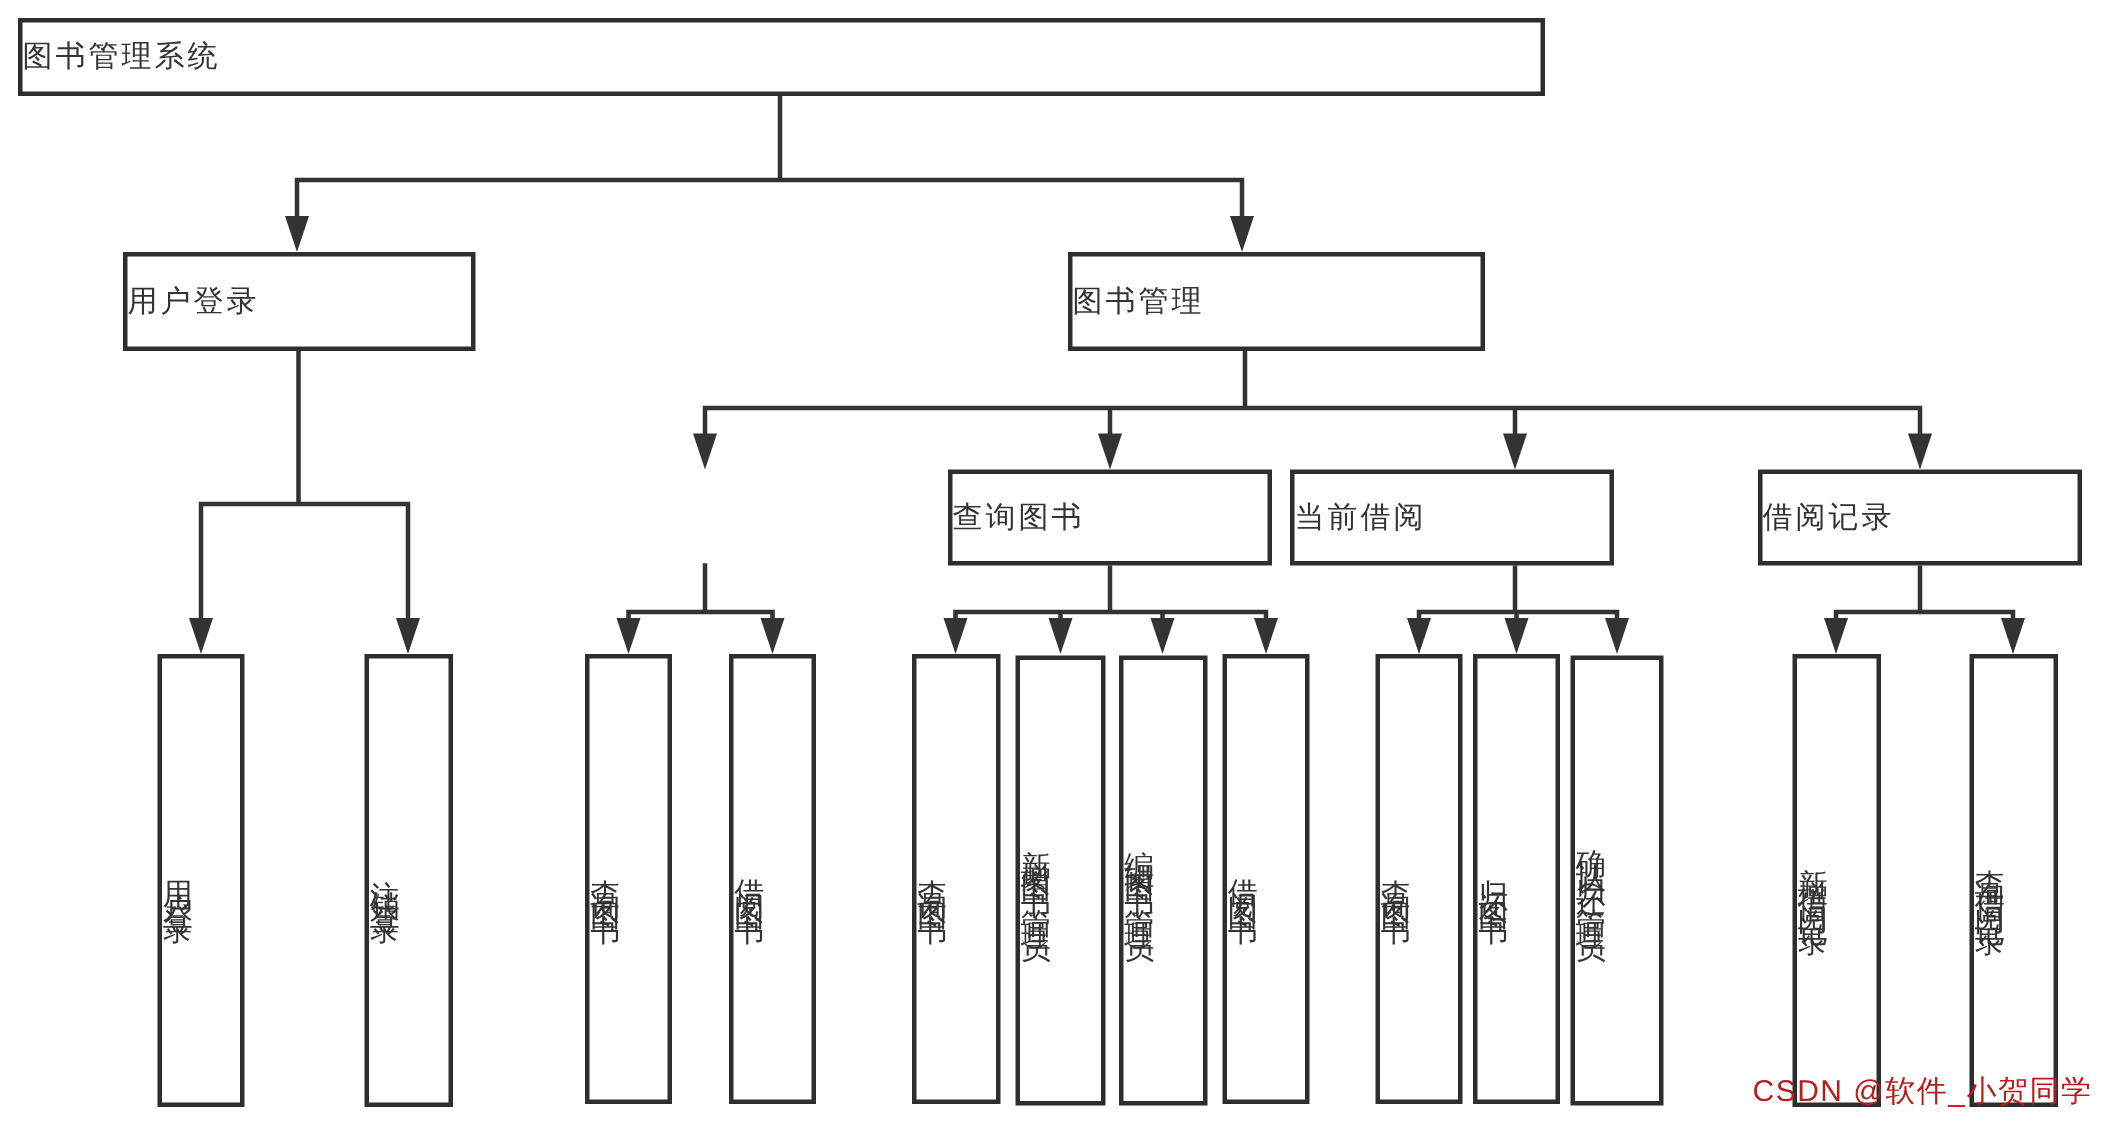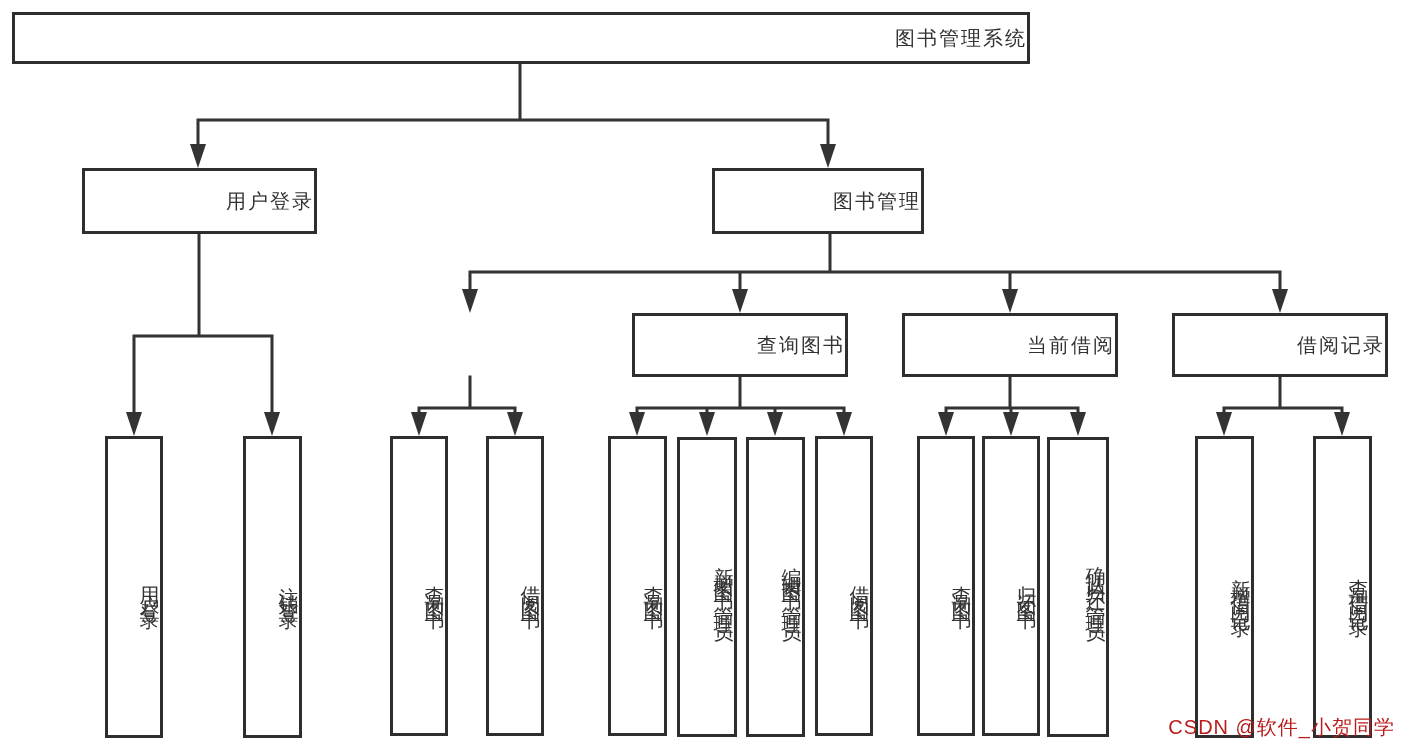--- a/index.html
+++ b/index.html
@@ -21,21 +21,21 @@
     top: 0;
     z-index: 0;
   }
   .node {
     position: absolute;
     box-sizing: border-box;
     border: 3px solid #2e2e2e;
     background: #ffffff;
     display: flex;
     align-items: center;
-    justify-content: flex-end;
+    justify-content: flex-start;
     z-index: 1;
   }
   .node .lbl {
     color: #333333;
     font-size: 20px;
     letter-spacing: 2px;
     white-space: nowrap;
     line-height: 1;
   }
   .vnode .lbl {
@@ -101,28 +101,28 @@
     </g>
   </svg>
 
   <div class="node" style="left:12px; top:12px; width:1018px; height:52px;">
     <span class="lbl">图书管理系统</span>
   </div>
 
   <div class="node" style="left:82px; top:168px; width:235px; height:66px;">
     <span class="lbl">用户登录</span>
   </div>
-  <div class="node" style="left:712px; top:168px; width:212px; height:66px;">
+  <div class="node" style="left:712px; top:168px; width:278px; height:66px;">
     <span class="lbl">图书管理</span>
   </div>
 
   <div class="node" style="left:632px; top:313px; width:216px; height:64px;">
     <span class="lbl">查询图书</span>
   </div>
-  <div class="node" style="left:902px; top:313px; width:216px; height:64px;">
+  <div class="node" style="left:860px; top:313px; width:216px; height:64px;">
     <span class="lbl">当前借阅</span>
   </div>
   <div class="node" style="left:1172px; top:313px; width:216px; height:64px;">
     <span class="lbl">借阅记录</span>
   </div>
 
   <div class="node vnode" style="left:105px; top:436px; width:58px; height:302px;">
     <span class="lbl">用户登录</span>
   </div>
   <div class="node vnode" style="left:243px; top:436px; width:59px; height:302px;">

